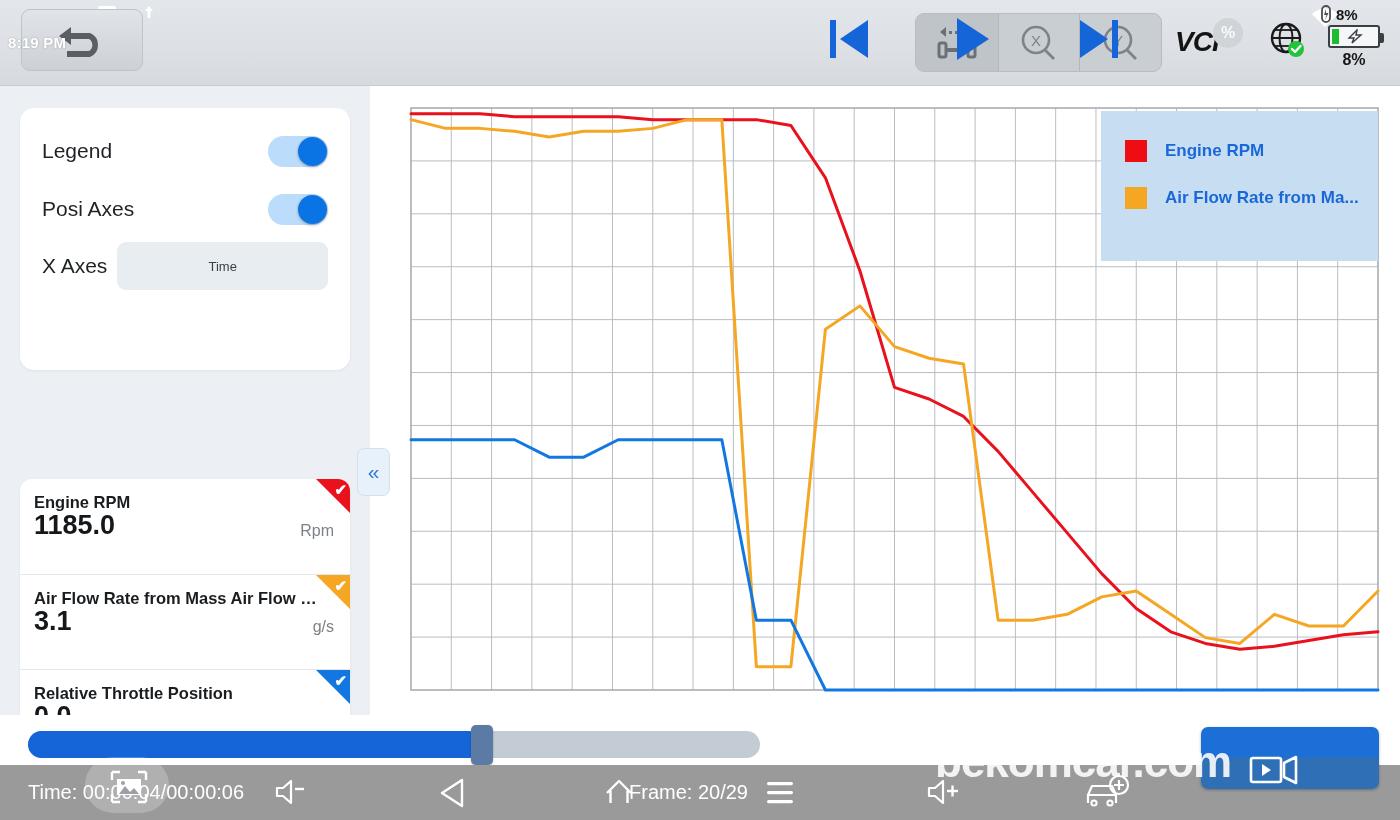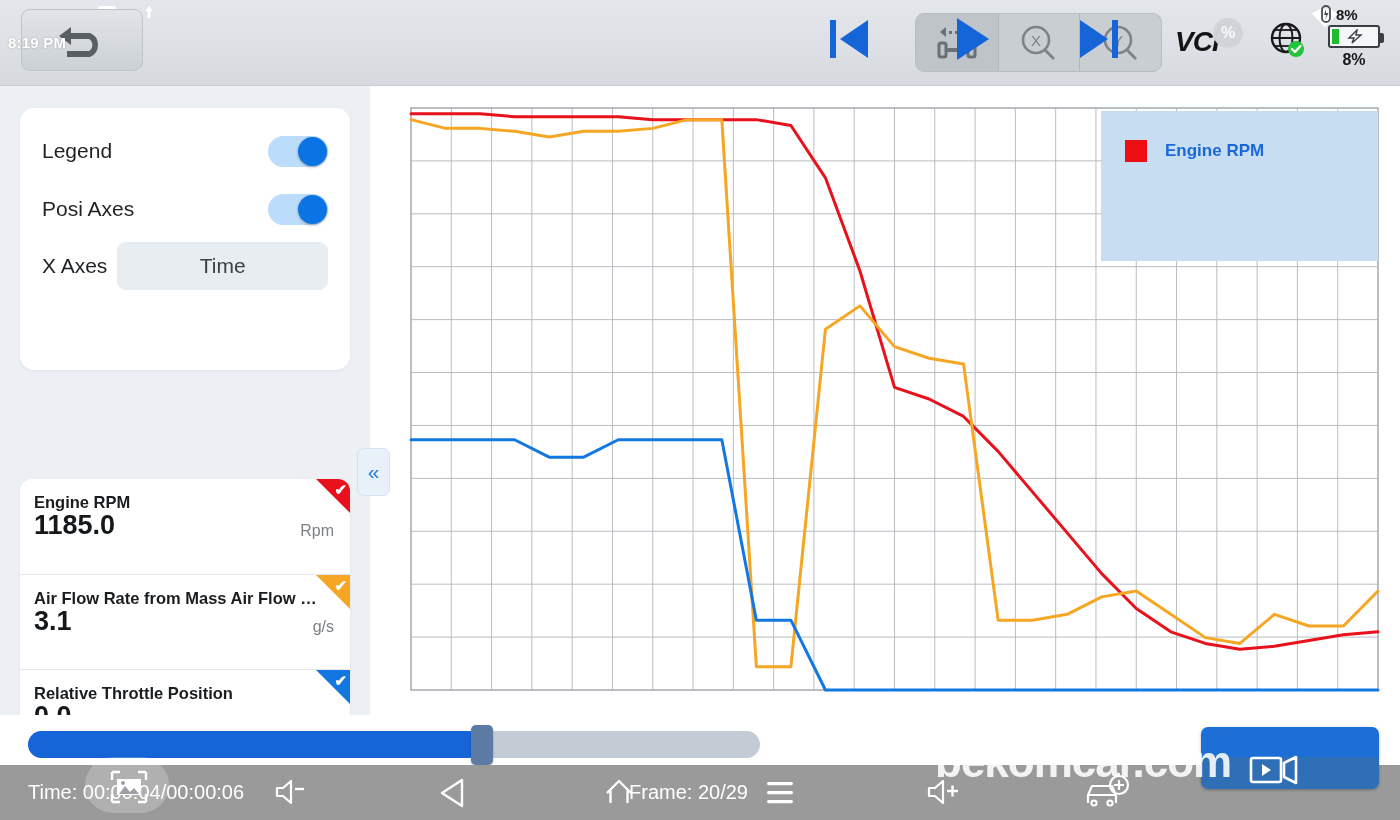--- a/index.html
+++ b/index.html
@@ -99,21 +99,21 @@
     position:absolute; top:1px; left:1px; width:29px; height:29px;
     border-radius:50%; background:#f0f0f0;
     box-shadow:0 1px 3px rgba(0,0,0,.25);
   }
   .toggle.on .knob { left:30px; background:#0b74e5; box-shadow:0 1px 3px rgba(0,0,0,.3); }
   .xaxes-row { height:56px; display:flex; align-items:center; gap:10px; }
   .xaxes-label { font-size:21px; color:#1f2225; }
   .xaxes-select {
     flex:1; height:48px; background:#e8edf2; border-radius:9px;
     display:flex; align-items:center; justify-content:center;
-    font-size:21px; color:#3b4045;
+    font-size:13px; color:#3b4045;
   }
 
   .pid-card {
     position:absolute; left:20px; top:393px; width:330px; height:286px;
     background:#ffffff; border-radius:12px; overflow:hidden;
     box-shadow:0 1px 3px rgba(0,0,0,.06);
   }
   .pid-item { position:relative; height:95px; padding:14px 16px 0 14px; }
   .pid-item + .pid-item { border-top:1px solid #e4e8ec; }
   .pid-name {
@@ -374,20 +374,24 @@
         <polyline points="41.00,33.64 75.54,42.37 110.07,42.37 144.61,45.28 179.14,51.10 213.68,45.28 248.21,45.28 282.75,42.37 317.29,33.64 351.82,33.64 386.36,580.72 420.89,580.72 455.43,243.16 489.96,219.88 524.50,260.62 559.04,272.26 593.57,278.08 628.11,534.16 662.64,534.16 697.18,528.34 731.71,510.88 766.25,505.06 800.79,528.34 835.32,551.62 869.86,557.44 904.39,528.34 938.93,539.98 973.46,539.98 1008.00,505.06" fill="none" stroke="#f5a623" stroke-width="3" stroke-linejoin="round" stroke-linecap="round"></polyline>
         <polyline points="41.00,353.74 75.54,353.74 110.07,353.74 144.61,353.74 179.14,371.20 213.68,371.20 248.21,353.74 282.75,353.74 317.29,353.74 351.82,353.74 386.36,534.16 420.89,534.16 455.43,604.00 489.96,604.00 524.50,604.00 559.04,604.00 593.57,604.00 628.11,604.00 662.64,604.00 697.18,604.00 731.71,604.00 766.25,604.00 800.79,604.00 835.32,604.00 869.86,604.00 904.39,604.00 938.93,604.00 973.46,604.00 1008.00,604.00" fill="none" stroke="#1277e0" stroke-width="3" stroke-linejoin="round" stroke-linecap="round"></polyline>
       </svg>
   </div>
 
   <div class="legendbox">
     <div class="legitem">
       <span class="legswatch" style="background:#ef0d14"></span>
       <span class="legtext">Engine RPM</span>
     </div>
+    <div class="legitem">
+      <span class="legswatch" style="background:#f5a623"></span>
+      <span class="legtext">Air Flow Rate from Ma...</span>
+    </div>
   </div>
 
   <div class="bottomarea"></div>
 
   <div class="track">
     <div class="track-fill" id="track-fill" style="width: 453.84px;"></div>
   </div>
   <div class="thumb" id="slider-thumb" style="left: 470.84px;"></div>
 
   <div class="navbar">

